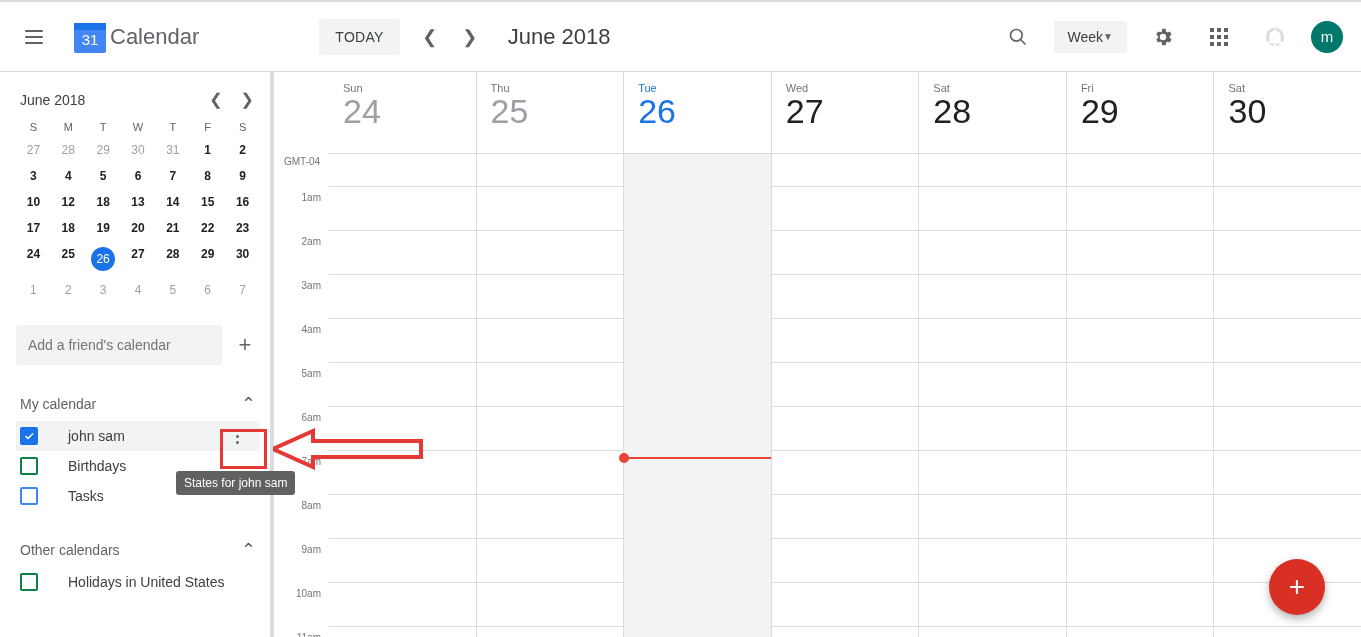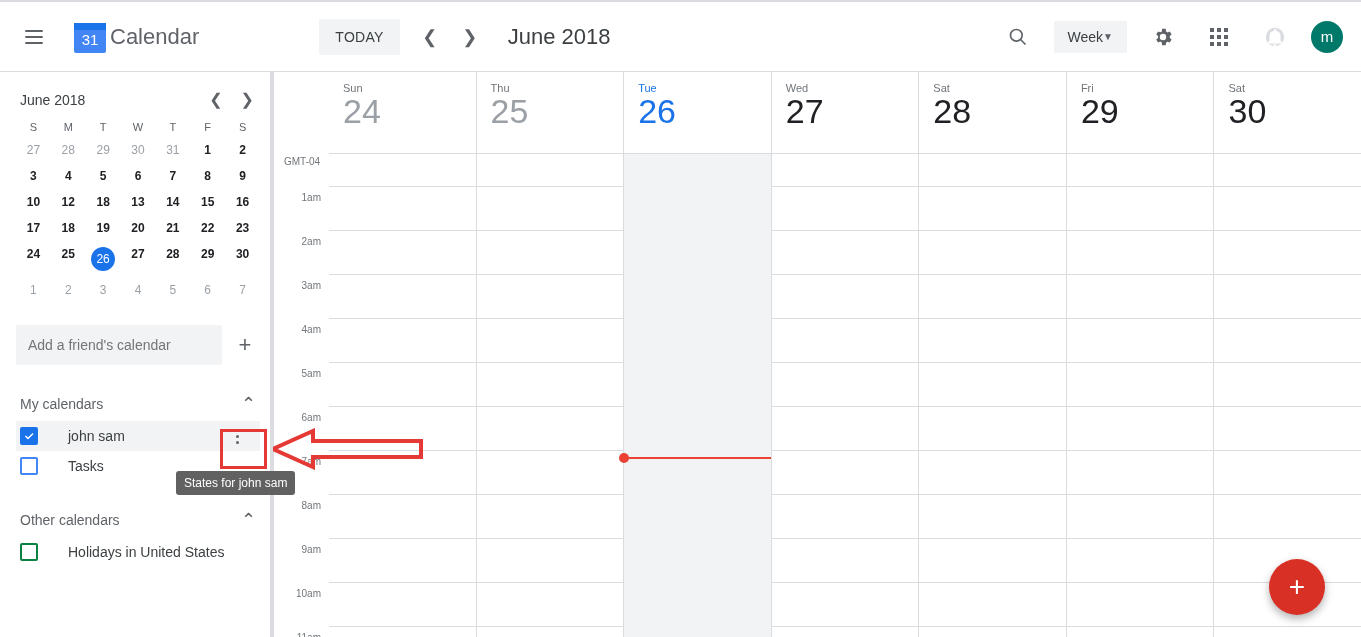--- a/index.html
+++ b/index.html
@@ -213,40 +213,44 @@
         <div class="mini-day dim">7</div>
       </div>
 
     <div class="add-friend-row">
       <input class="add-friend" placeholder="Add a friend's calendar" style="">
       <div class="plus-btn">+</div>
     </div>
 
     <div class="section">
       <div class="section-header">
-        <span>My calendars</span>
+        <span>My calendar</span>
         <span class="chev">⌃</span>
       </div>
       <div id="my-cals">
           <div class="cal-item hovered">
             <div class="cbx blue">
               <svg width="12" height="12" viewBox="0 0 24 24">
                 <path d="M5 12l5 5L20 7" stroke="#fff" stroke-width="3" fill="none"></path>
               </svg>
             </div>
             <span>john sam</span>
             <div class="more-btn">
               <div class="more-dots">
                 <span></span>
                 <span></span>
                 <span></span>
               </div>
             </div>
           </div>
           <div class="cal-item">
+            <div class="cbx green"></div>
+            <span>Birthdays</span>
+          </div>
+          <div class="cal-item">
             <div class="cbx blue2"></div>
             <span>Tasks</span>
           </div>
         </div>
     </div>
 
     <div class="section">
       <div class="section-header">
         <span>Other calendars</span>
         <span class="chev">⌃</span>

